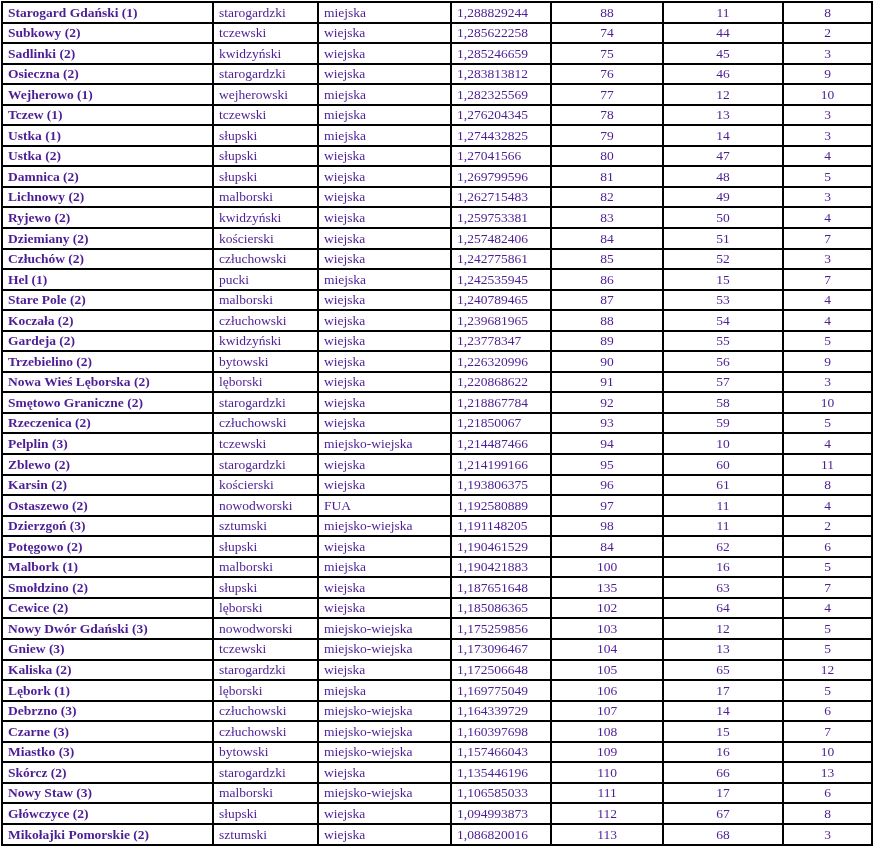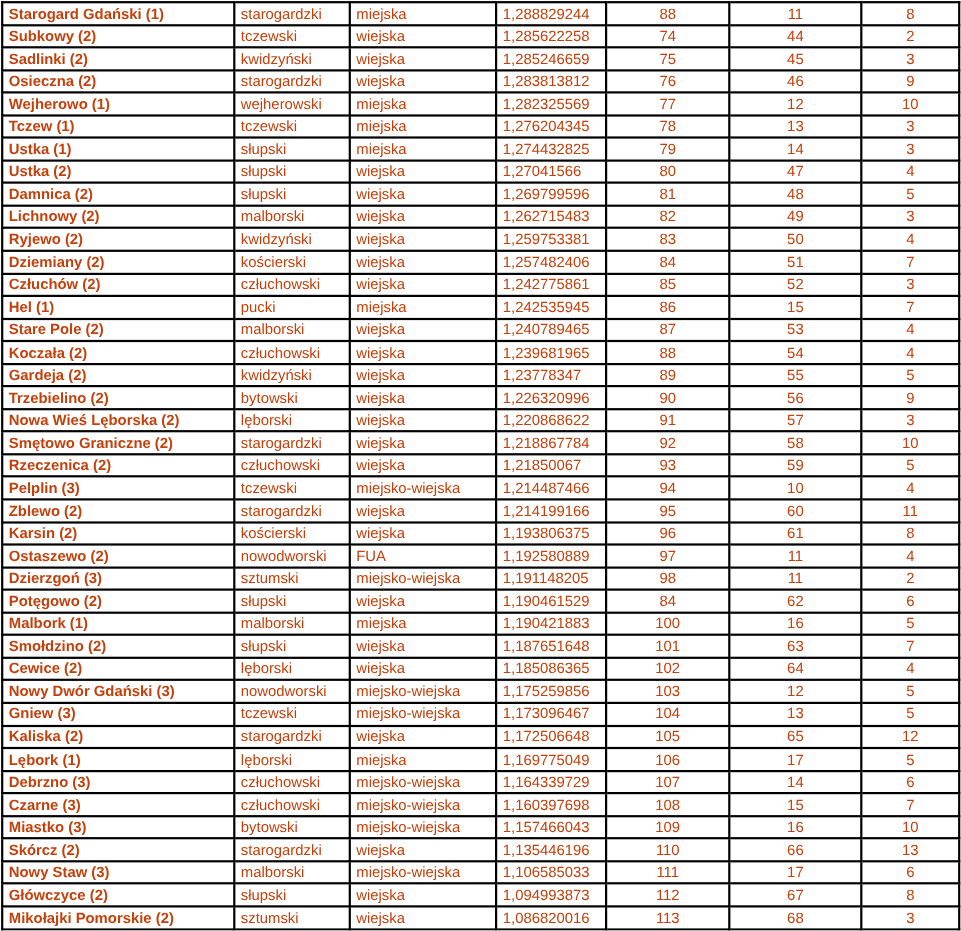--- a/index.html
+++ b/index.html
@@ -10,23 +10,23 @@
     height: 846px;
     overflow: hidden;
   }
   table.muni-table {
     border-collapse: collapse;
     table-layout: fixed;
     width: 872px;
     height: 845px;
     margin-top: 1px;
     margin-left: 1px;
-    font-family: Liberation Sans, sans-serif;
+    font-family: Liberation Serif, serif;
     font-size: 13.5px;
-    color: #c2410c;
+    color: #4c1d95;
   }
   table.muni-table td {
     border: 2px solid #000000;
     padding: 0 5px;
     white-space: nowrap;
     overflow: hidden;
     vertical-align: middle;
     line-height: 1;
   }
   td.col-name   { font-weight: bold; text-align: left; }
@@ -299,21 +299,21 @@
         <td class="col-value">1,190421883</td>
         <td class="col-num">100</td>
         <td class="col-num">16</td>
         <td class="col-num">5</td>
       </tr>
       <tr>
         <td class="col-name">Smołdzino (2)</td>
         <td class="col-district">słupski</td>
         <td class="col-type">wiejska</td>
         <td class="col-value">1,187651648</td>
-        <td class="col-num">101</td>
+        <td class="col-num">135</td>
         <td class="col-num">63</td>
         <td class="col-num">7</td>
       </tr>
       <tr>
         <td class="col-name">Cewice (2)</td>
         <td class="col-district">lęborski</td>
         <td class="col-type">wiejska</td>
         <td class="col-value">1,185086365</td>
         <td class="col-num">102</td>
         <td class="col-num">64</td>

